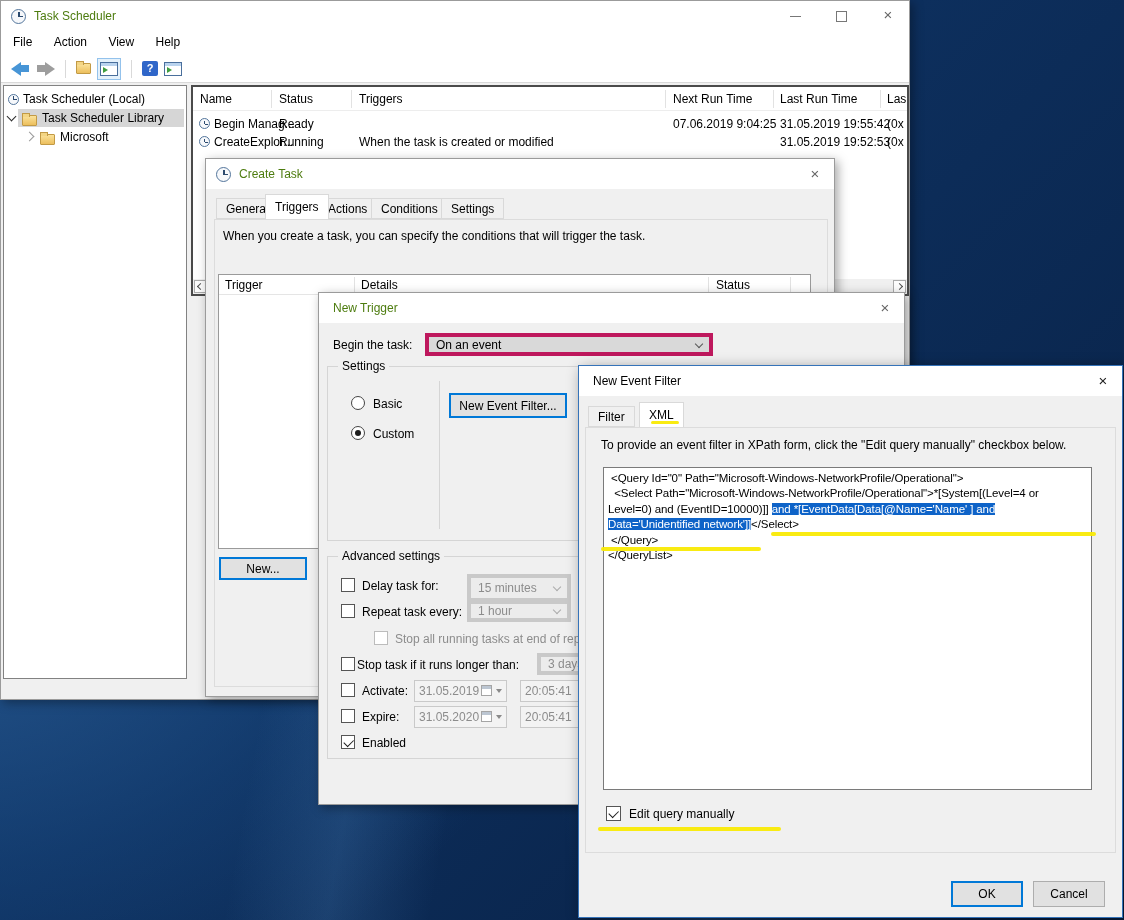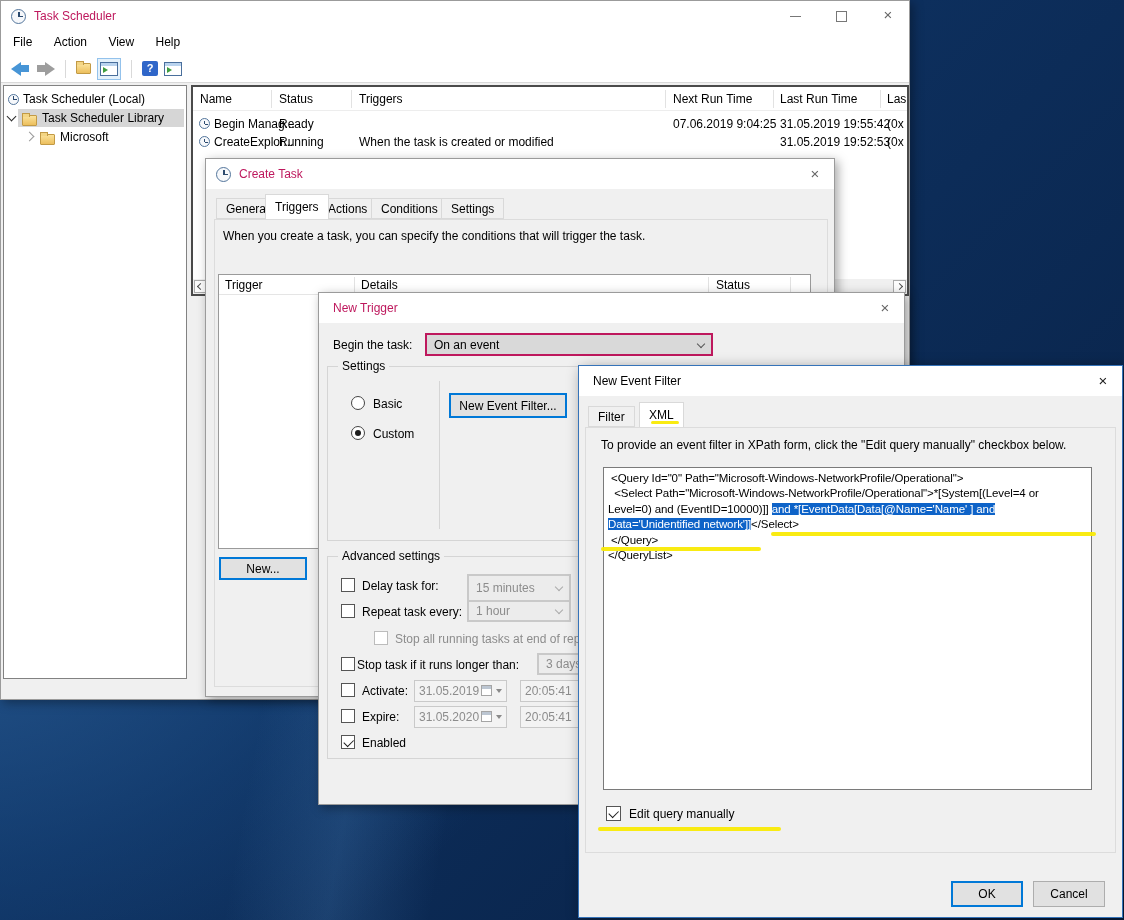--- a/index.html
+++ b/index.html
@@ -12,21 +12,21 @@
     position:absolute; inset:0;
     background:
       linear-gradient(100deg, rgba(70,130,200,0) 30%, rgba(90,150,210,.20) 38%, rgba(70,130,200,0) 46%),
       linear-gradient(80deg, rgba(70,130,200,0) 45%, rgba(100,160,220,.15) 55%, rgba(70,130,200,0) 65%),
       radial-gradient(ellipse 900px 700px at -5% 60%, #27588f 0%, rgba(26,74,130,.45) 45%, rgba(10,35,70,0) 70%),
       linear-gradient(135deg, #123e74 0%, #0d2f5d 45%, #081f42 100%);
   }
   .abs { position:absolute; }
   .window { position:absolute; background:#f0f0f0; border:1px solid #9b9b9b; box-shadow:3px 3px 10px rgba(0,0,0,.35); }
   .titlebar { position:absolute; left:0; top:0; right:0; height:30px; background:#fff; display:flex; align-items:center; padding-left:10px; gap:8px; }
-  .title { font-size:12px; color:#be185d; }
+  .title { font-size:12px; color:#4d7c0f; }
   .title.active { color:#000; }
   .cap-x { position:absolute; top:5px; width:22px; height:20px; text-align:center; font-size:15px; line-height:20px; color:#666; }
   .cap-x.dark { color:#222; }
   .cap-min { position:absolute; width:11px; height:1px; background:#777; }
   .cap-max { position:absolute; width:11px; height:11px; border:1px solid #777; }
 
   
   .clock-icon { position:relative; display:inline-block; width:15px; height:15px; border-radius:50%; background:#f6f8fb; border:1px solid #54769c; flex:none; }
   .clock-icon::before { content:''; position:absolute; left:6px; top:2.5px; width:1.6px; height:5px; background:#2b4a6f; }
   .clock-icon::after { content:''; position:absolute; left:7px; top:6.4px; width:4.4px; height:1.6px; background:#2b4a6f; }
@@ -48,21 +48,21 @@
   .tbl-icon { position:relative; display:inline-block; width:18px; height:14px; background:#fff; border:1px solid #4a6f9c; }
   .tbl-icon::before { content:''; position:absolute; left:0; top:0; right:0; height:3px; background:#b9d3ee; }
   .tbl-icon::after { content:''; position:absolute; left:2px; bottom:2px; width:0; height:0; border-left:5px solid #3f9e3f; border-top:3px solid transparent; border-bottom:3px solid transparent; }
   .help-icon { display:inline-block; width:16px; height:15px; background:#2f66c9; color:#fff; font-weight:bold; font-size:11px; text-align:center; line-height:15px; border-radius:2px; }
   .tb-sep { display:inline-block; width:1px; height:18px; background:#d9d9d9; margin:0 4px; }
   .tb-sel { display:inline-flex; align-items:center; justify-content:center; width:24px; height:22px; border:1px solid #93c2ec; background:#e4f1fb; }
 
   
   .btn { position:absolute; background:#e1e1e1; border:1px solid #adadad; font-size:12px; text-align:center; color:#000; display:flex; align-items:center; justify-content:center; }
   .btn.focus { border:2px solid #0078d7; }
-  .combo { position:absolute; background:#d9d9d9; border:2px solid #be185d; font-size:12px; display:flex; align-items:center; padding:0 20px 0 7px; color:#000; }
+  .combo { position:absolute; background:#d9d9d9; border:4px solid #be185d; font-size:12px; display:flex; align-items:center; padding:0 20px 0 7px; color:#000; }
   .combo .cv { position:absolute; right:7px; top:50%; width:6px; height:6px; margin-top:-4px; border-right:1.5px solid #555; border-bottom:1.5px solid #555; transform:rotate(45deg); }
   .combo.dis { background:#ececec; border-color:#c9c9c9; color:#8c8c8c; }
   .combo.dis .cv { border-color:#aaa; }
   .field { position:absolute; background:#f3f3f3; border:1px solid #c9c9c9; font-size:12px; color:#8c8c8c; display:flex; align-items:center; padding:0 4px; }
   .cal-ico { position:absolute; right:14px; top:4px; width:11px; height:11px; border:1px solid #a5a5a5; background:#fff; }
   .cal-ico::before { content:''; display:block; height:3px; background:#bcc6d2; }
   .caret-down { position:absolute; right:4px; top:8px; width:0; height:0; border-left:3.5px solid transparent; border-right:3.5px solid transparent; border-top:4.5px solid #8a8a8a; }
   .checkbox { position:absolute; width:14px; height:14px; background:#fff; border:1px solid #555; }
   .checkbox.dis { border-color:#bcbcbc; }
   .checkbox.checked::after { content:''; position:absolute; left:1.8px; top:2.6px; width:8px; height:4.5px; border-left:1.8px solid #1d1d1d; border-bottom:1.8px solid #1d1d1d; transform:rotate(-45deg); }

